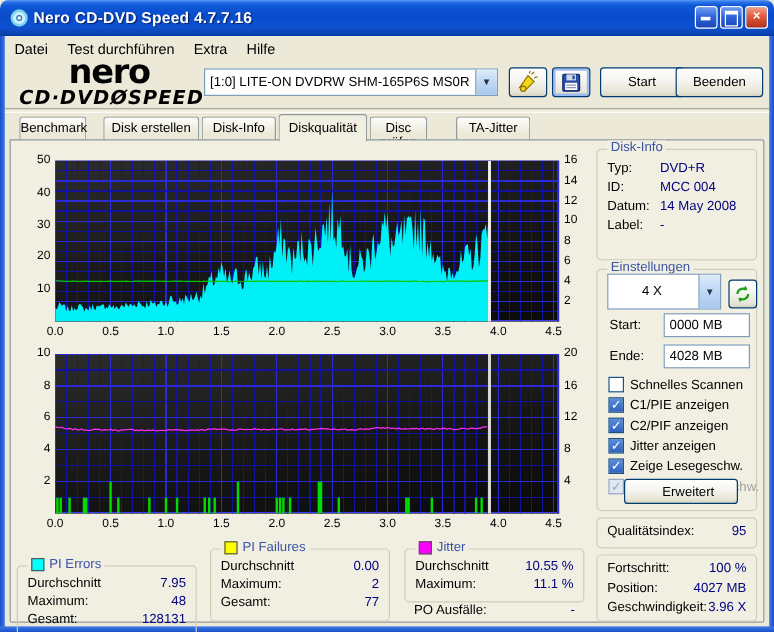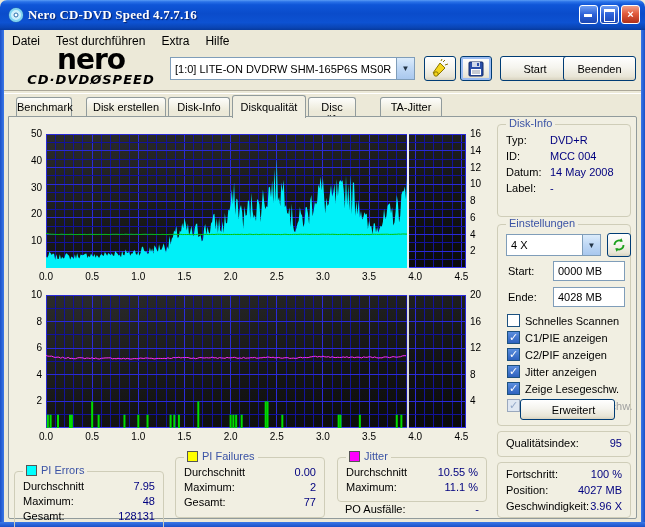--- a/index.html
+++ b/index.html
@@ -4,35 +4,35 @@
 <style>
   html,body{margin:0;padding:0;}
   body{width:645px;height:527px;position:relative;overflow:hidden;
        font-family:"Liberation Sans",sans-serif;font-size:11px;color:#000;
        background:#ece9d8;}
   
   .titlebar{position:absolute;left:0;top:0;width:645px;height:30px;
     background:linear-gradient(180deg,#5a9cf5 0%,#2a72e8 6%,#0f56d8 16%,#0a4ccb 45%,#0d52d2 75%,#0a45b4 92%,#063a9e 100%);
     border-radius:7px 7px 0 0;}
   .title-text{position:absolute;left:28px;top:7px;color:#fff;font-weight:bold;font-size:13px;
-    text-shadow:1px 1px 1px #04216b;letter-spacing:.2px;font-family:Liberation Serif, serif;}
+    text-shadow:1px 1px 1px #04216b;letter-spacing:.2px;}
   .app-icon{position:absolute;left:8px;top:7px;width:16px;height:16px;}
   .winbtn{position:absolute;top:5px;width:19px;height:19px;border-radius:3px;border:1px solid #fff;
     box-sizing:border-box;color:#fff;text-align:center;line-height:16px;font-weight:bold;
     background:linear-gradient(180deg,#6f9ef2 0%,#2c61d8 50%,#1b47b4 100%);}
   .winbtn.close{background:linear-gradient(180deg,#f0a089 0%,#e25b3c 45%,#b03018 100%);}
   .win-borderL{position:absolute;left:0;top:30px;width:4px;height:497px;background:linear-gradient(90deg,#1a50c8,#3a78e8);}
   .win-borderR{position:absolute;right:0;top:30px;width:4px;height:497px;background:linear-gradient(90deg,#3a78e8,#1a50c8);}
   .win-borderB{position:absolute;left:0;bottom:0;width:645px;height:5px;background:linear-gradient(180deg,#3a78e8,#1a50c8);}
   
   .menubar{position:absolute;left:4px;top:31px;width:637px;height:19px;display:flex;align-items:center;}
   .menu-item{padding:2px 8px;font-size:12px;}
   .logo{position:absolute;left:16px;top:48px;width:150px;text-align:center;}
   .logo-nero{font-size:28px;font-weight:bold;letter-spacing:-1px;line-height:24px;font-family:"DejaVu Sans",sans-serif;}
-  .logo-sub{font-size:13px;font-weight:bold;font-style:italic;letter-spacing:1px;font-family:"DejaVu Sans",sans-serif;}
+  .logo-sub{font-size:16px;font-weight:bold;font-style:italic;letter-spacing:1px;font-family:"DejaVu Sans",sans-serif;}
   .combo{position:absolute;background:#fff;border:1px solid #7f9db9;display:flex;align-items:center;box-sizing:border-box;}
   .combo .txt{flex:1;padding:0 4px;white-space:nowrap;overflow:hidden;}
   .combo .arrow{width:17px;align-self:stretch;display:flex;align-items:center;justify-content:center;
      background:linear-gradient(180deg,#dcecfb,#c1d9f5 45%,#a9c8ee);border-left:1px solid #7f9db9;font-size:8px;color:#234;}
   .xp-btn{position:absolute;box-sizing:border-box;border:1px solid #003c74;border-radius:3px;
      background:linear-gradient(180deg,#ffffff 0%,#f5f4ee 45%,#e8e5d6 85%,#d8d3c0 100%);
      font-family:"Liberation Sans",sans-serif;font-size:11px;text-align:center;display:flex;align-items:center;justify-content:center;}
   .xp-btn.focus{box-shadow:0 0 0 2px #9dbdf2 inset;}
   .hdr-divider{position:absolute;left:4px;top:90px;width:637px;height:2px;
      border-top:1px solid #aca899;border-bottom:1px solid #fff;}
@@ -357,21 +357,21 @@
       </div>
       <div class="gb-row" style="padding: 2px 8px;">
         <span style="width: 44px;">Label:</span>
         <span class="navy">-</span>
       </div>
     </div>
 </div>
 
 <div class="groupbox" style="left:497px;top:224px;width:134px;height:202px;">
   <span class="gb-title">Einstellungen</span>
-  <div class="combo" style="left:8px;top:9px;width:95px;height:22px;">
+  <div class="combo" style="left:8px;top:3px;width:95px;height:30px;padding-left:24px;">
     <span class="txt">4 X</span>
     <span class="arrow">▼</span>
   </div>
   <div class="xp-btn" style="left:109px;top:8px;width:24px;height:24px;">
     <svg width="16" height="16" viewBox="0 0 16 16">
       <path d="M3.5 8a4.5 4.5 0 0 1 7.2-3.6" stroke="#1ca01c" stroke-width="1.8" fill="none"></path>
       <path d="M10.5 1.2 l1.3 3.6 -3.8 -0.8 z" fill="#1ca01c"></path>
       <path d="M12.5 8a4.5 4.5 0 0 1 -7.2 3.6" stroke="#1ca01c" stroke-width="1.8" fill="none"></path>
       <path d="M5.5 14.8 l-1.3 -3.6 3.8 0.8 z" fill="#1ca01c"></path>
     </svg>

